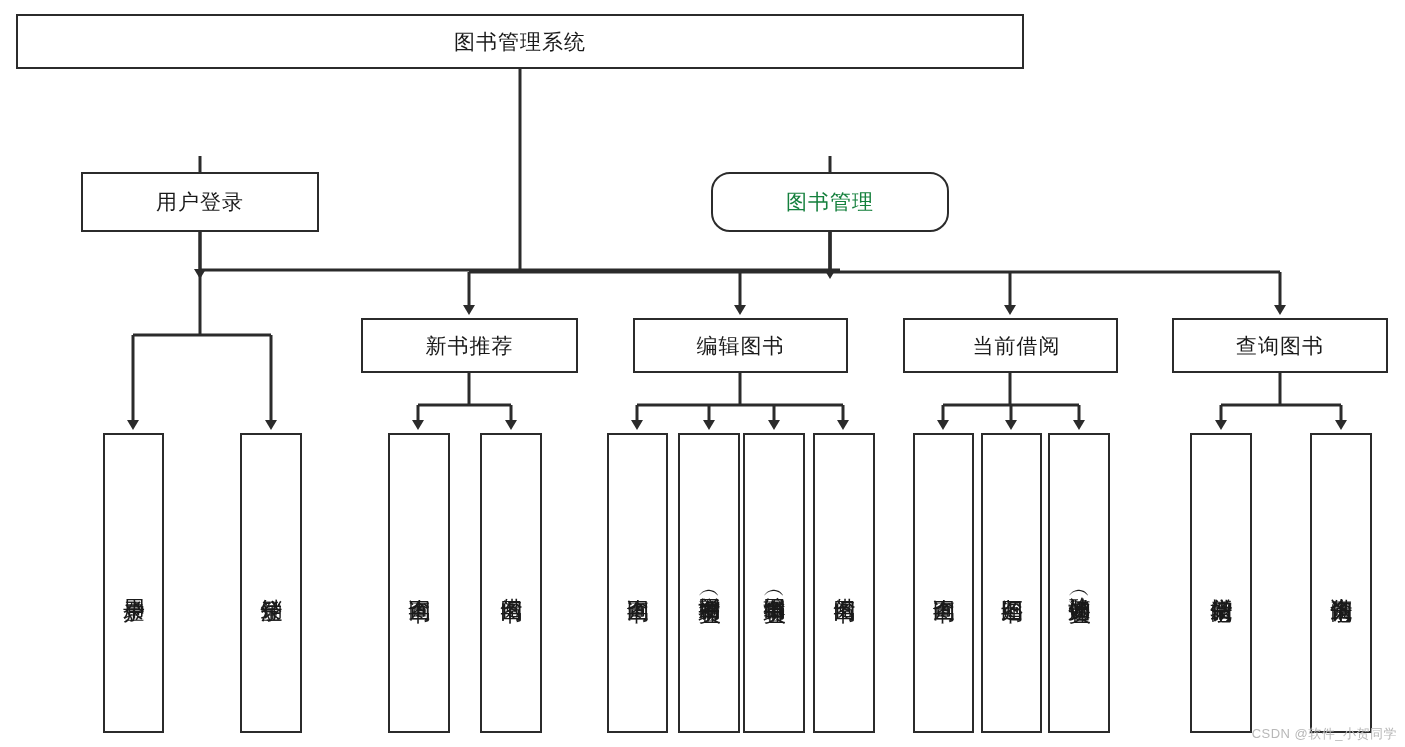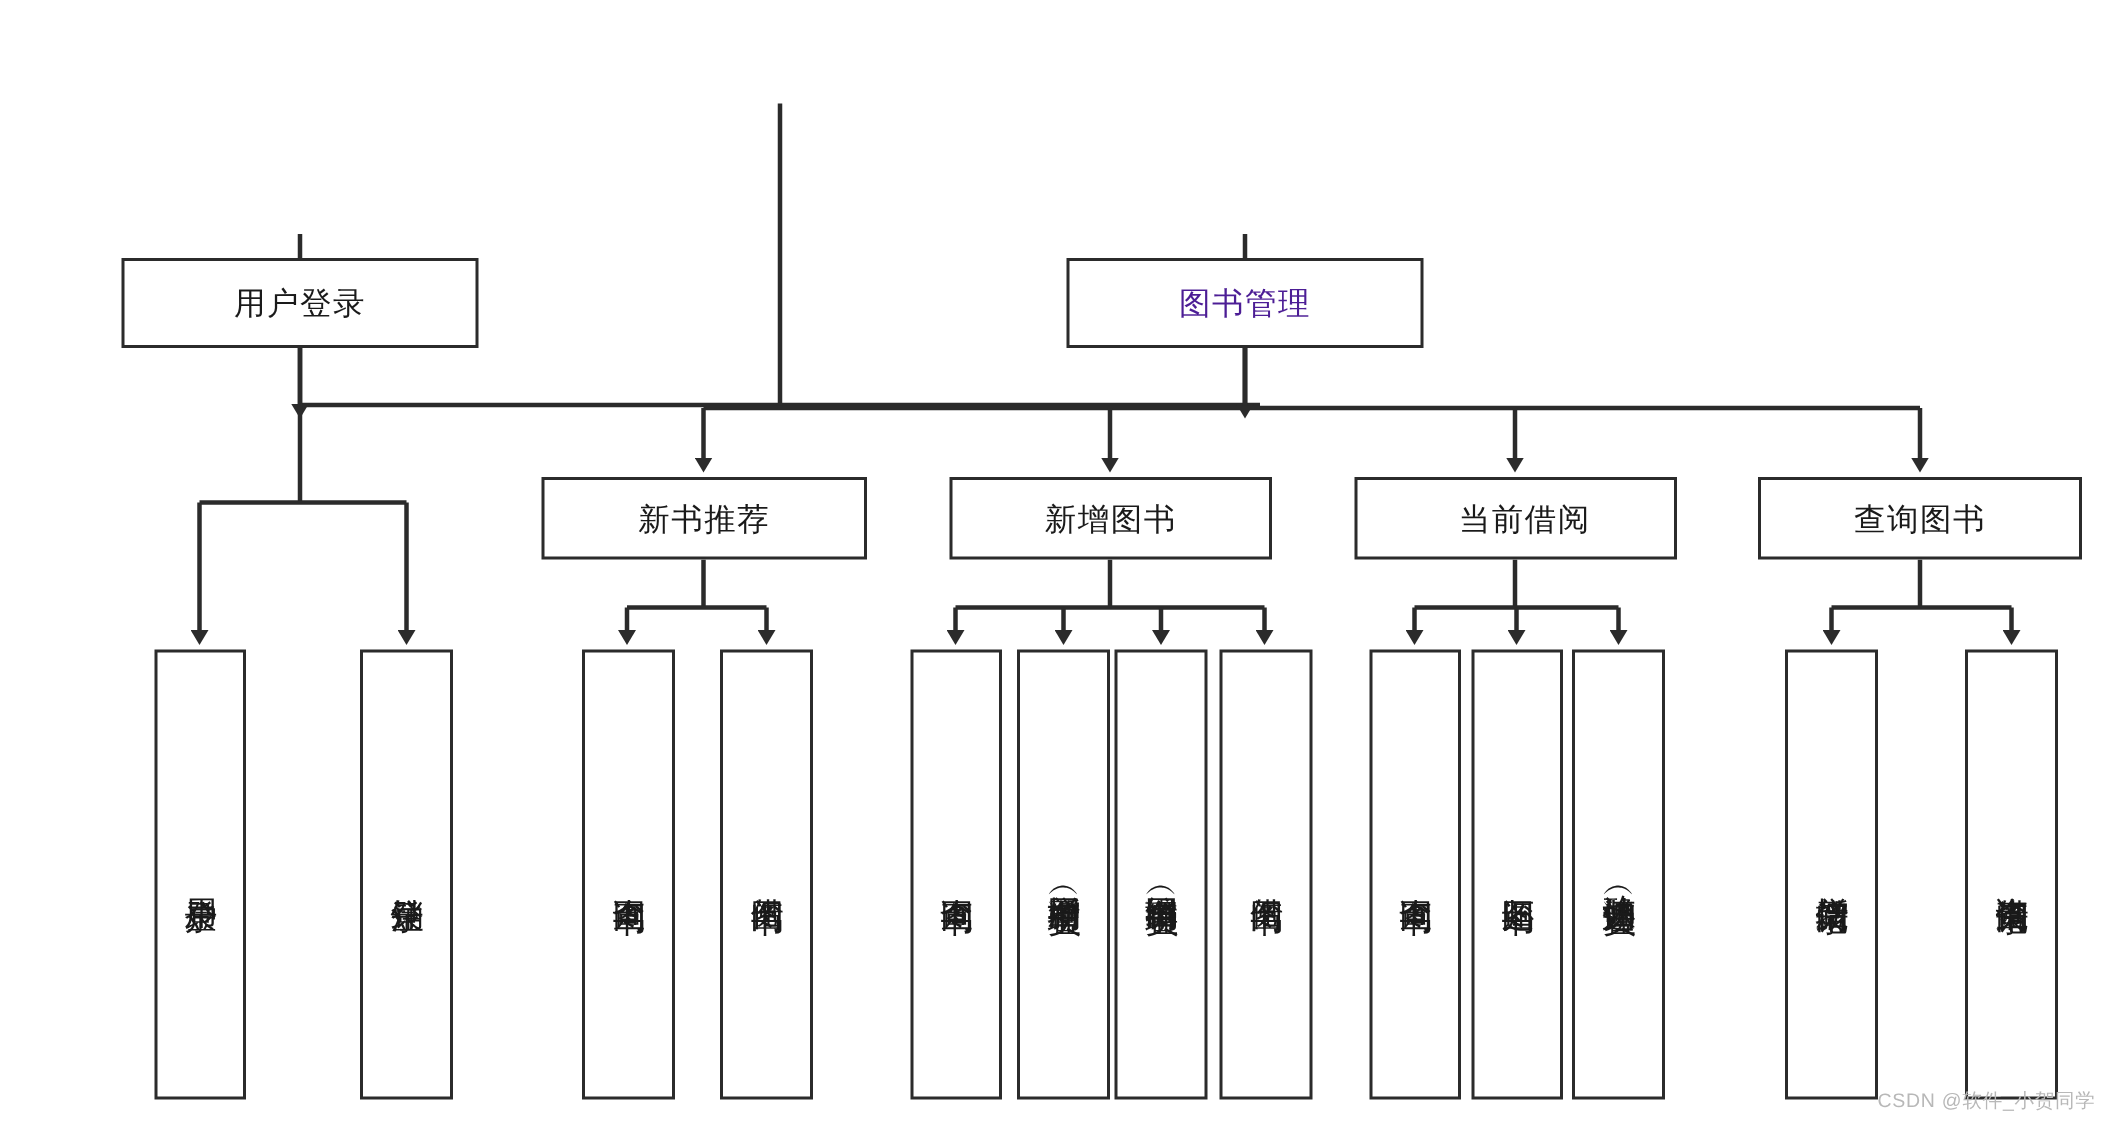--- a/index.html
+++ b/index.html
@@ -130,33 +130,36 @@
       <path d="M1011,405 L1011,421" marker-end="url(#arrow)"></path>
       <path d="M1079,405 L1079,421" marker-end="url(#arrow)"></path>
 
       <path d="M1280,373 L1280,405"></path>
       <path d="M1221,405 L1341,405"></path>
       <path d="M1221,405 L1221,421" marker-end="url(#arrow)"></path>
       <path d="M1341,405 L1341,421" marker-end="url(#arrow)"></path>
     </g>
   </svg>
 
+  <div class="node horiz" id="node-root" style="left: 16px; top: 14px; width: 1008px; height: 55px; border-color: rgb(43, 43, 43); background: rgb(255, 255, 255); color: rgb(26, 26, 26);">
+    <span>图书管理系统</span>
+  </div>
 
   <div class="node horiz" id="node-l2-0" style="left: 81px; top: 172px; width: 238px; height: 60px; border-color: rgb(43, 43, 43); background: rgb(255, 255, 255); color: rgb(26, 26, 26);">
     <span>用户登录</span>
   </div>
-  <div class="node horiz" id="node-l2-1" style="left: 711px; top: 172px; width: 238px; height: 60px; border-color: rgb(43, 43, 43); background: rgb(255, 255, 255); color: #4c1d95;">
+  <div class="node horiz" id="node-l2-1" style="left: 711px; top: 172px; width: 238px; height: 60px; border-color: rgb(43, 43, 43); background: rgb(255, 255, 255); color: #15803d; border-radius: 19px;">
     <span>图书管理</span>
   </div>
 
   <div class="node horiz" id="node-l3-0" style="left: 361px; top: 318px; width: 217px; height: 55px; border-color: rgb(43, 43, 43); background: rgb(255, 255, 255); color: rgb(26, 26, 26);">
     <span>新书推荐</span>
   </div>
   <div class="node horiz" id="node-l3-1" style="left: 633px; top: 318px; width: 215px; height: 55px; border-color: rgb(43, 43, 43); background: rgb(255, 255, 255); color: rgb(26, 26, 26);">
-    <span>新增图书</span>
+    <span>编辑图书</span>
   </div>
   <div class="node horiz" id="node-l3-2" style="left: 903px; top: 318px; width: 215px; height: 55px; border-color: rgb(43, 43, 43); background: rgb(255, 255, 255); color: rgb(26, 26, 26); padding-left: 12px;">
     <span>当前借阅</span>
   </div>
   <div class="node horiz" id="node-l3-3" style="left: 1172px; top: 318px; width: 216px; height: 55px; border-color: rgb(43, 43, 43); background: rgb(255, 255, 255); color: rgb(26, 26, 26);">
     <span>查询图书</span>
   </div>
 
   <div class="node vert" id="leaf-0" style="left: 103px; top: 433px; width: 61px; height: 300px; border-color: rgb(43, 43, 43); background: rgb(255, 255, 255); color: rgb(26, 26, 26);">
     <span>用户登录</span>

